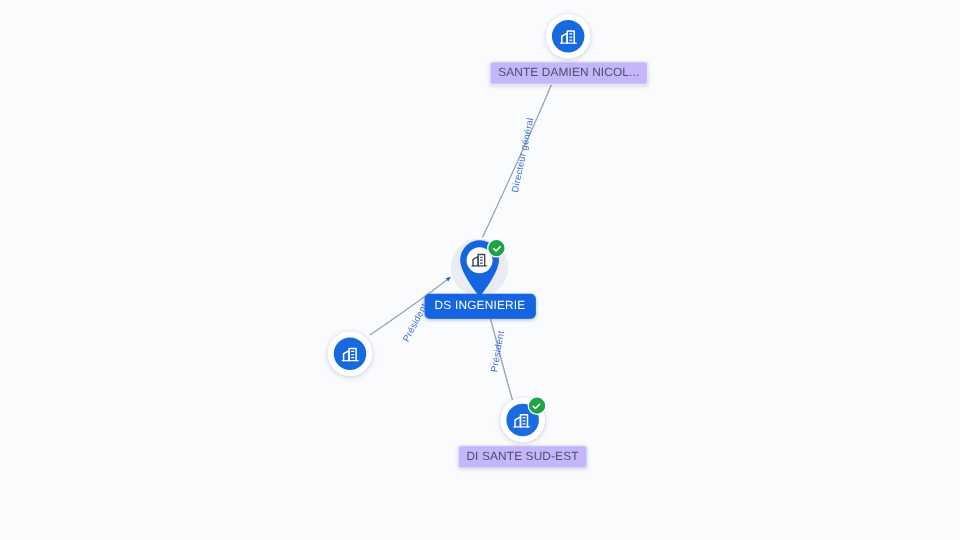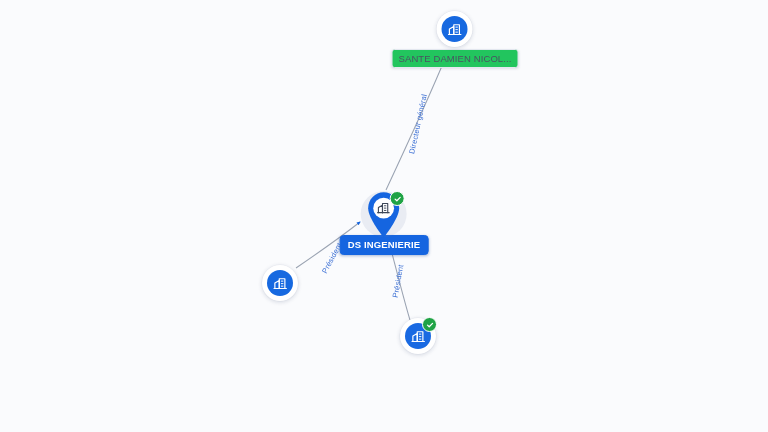--- a/index.html
+++ b/index.html
@@ -92,37 +92,37 @@
     box-sizing:content-box;
   }
   .badge svg{display:block;}
 
   
   .node-label{
     margin-top:2px;
     max-width:124px;
     padding:2.5px 6px 3px 6px;
     border-radius:3px;
-    background:#22c55e;
+    background:#c4b5fd;
     border:1px solid #e3e7ef;
     box-shadow:0 1px 2.5px rgba(30,50,90,.13);
     font-size:9.5px;
     line-height:11px;
     color:#4a5262;
     letter-spacing:.1px;
     white-space:nowrap;
     overflow:hidden;
     text-overflow:ellipsis;
     text-align:center;
   }
   .node-label.selected{
     background:#1565e0;
     border-color:#1565e0;
     color:#ffffff;
-    font-weight:bold;
+    font-weight:normal;
     border-radius:4px;
     padding:3px 7px 3.5px 7px;
     box-shadow:0 1px 3px rgba(20,60,140,.35);
     letter-spacing:.15px;
   }
 </style>
 </head>
 <body>
 
 <div id="graph-canvas">
@@ -216,15 +216,16 @@
             <path d="M13.3 8.2h2.6M13.3 12.2h2.6M13.3 16.2h2.6" stroke="#ffffff" stroke-width="1.6" stroke-linecap="round"></path>
           </svg>
         </div>
         <span class="badge" style="right:-1px;top:-1px;">
           <svg width="8" height="8" viewBox="0 0 12 12" fill="none">
             <path d="M2.2 6.2 L4.8 8.7 L9.8 3.6" stroke="#ffffff" stroke-width="1.9" stroke-linecap="round" stroke-linejoin="round" fill="none"></path>
           </svg>
         </span>
       </div>
     </div>
+    <div class="node-label">DI SANTE SUD-EST</div>
   </div>
 
 </div>
 
 </body></html>

